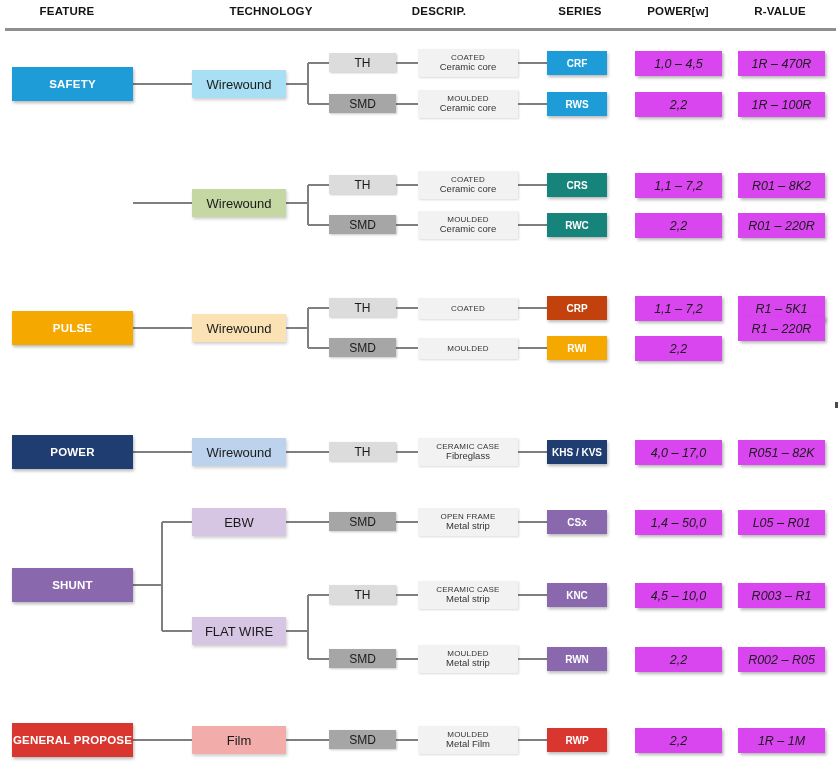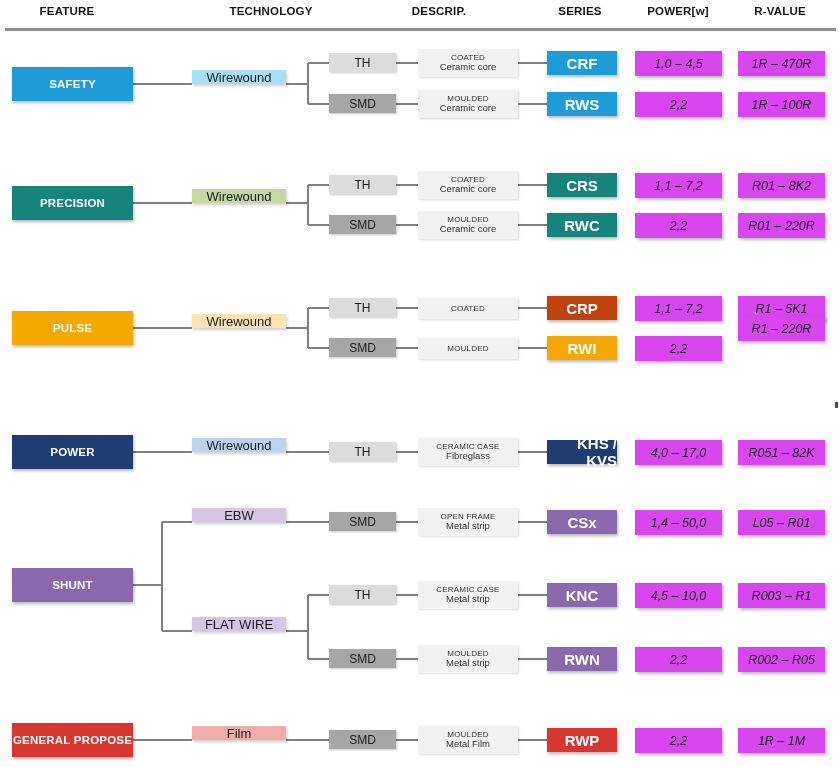--- a/index.html
+++ b/index.html
@@ -5,30 +5,30 @@
   html,body{margin:0;padding:0;background:#fff;}
   .stage{position:relative;width:839px;height:767px;background:#fff;overflow:hidden;
          font-family:"Liberation Sans",sans-serif;padding-left:40px;}
   .hdr{position:absolute;top:5px;width:130px;height:16px;text-align:center;
        font-weight:bold;font-size:11.5px;color:#141414;letter-spacing:.2px;}
   .rule{position:absolute;left:5px;top:28px;width:831px;height:3px;background:#8f8f8f;}
   .box{position:absolute;display:flex;align-items:center;justify-content:center;
        box-sizing:border-box;}
   .feature{left:12px;width:121px;height:34px;color:#fff;font-weight:bold;
            font-size:11.5px;letter-spacing:.2px;box-shadow:1px 2px 3px rgba(0,0,0,.28);}
-  .tech{left:192px;width:94px;height:14px;font-size:13px;color:#1a1a1a;
+  .tech{left:192px;width:94px;height:28px;font-size:13px;color:#1a1a1a;
         box-shadow:1px 2px 3px rgba(0,0,0,.2);}
   .mount{left:329px;width:67px;height:19px;font-size:12px;color:#1a1a1a;
          box-shadow:1px 1px 2px rgba(0,0,0,.22);}
   .descrip{left:418px;width:100px;height:28px;background:#f2f2f2;flex-direction:column;
            line-height:1.15;box-shadow:1px 1px 2px rgba(0,0,0,.15);}
   .descrip.single{height:21px;}
   .d1{font-size:8px;color:#333;letter-spacing:.2px;}
   .d2{font-size:9.5px;color:#333;}
-  .series{left:547px;width:70px;height:24px;color:#fff;font-weight:bold;font-size:15px;
+  .series{left:547px;width:60px;height:24px;color:#fff;font-weight:bold;font-size:10px;
           box-shadow:1px 2px 3px rgba(0,0,0,.28);}
   .val{width:87px;height:25px;background:#d946ef;font-size:12.5px;color:#1a1a1a;
        box-shadow:1.5px 2px 3px rgba(0,0,0,.3);font-style:italic;}
   .power{left:635px;}
   .rvalue{left:738px;}
   svg.wires{position:absolute;left:0;top:0;width:839px;height:767px;pointer-events:none;}
   svg.wires line{stroke:#7f7f7f;stroke-width:2;}
   .artifact{position:absolute;left:835px;top:402px;width:3px;height:6px;background:#4a4a4a;}
 </style>
 </head>
@@ -97,21 +97,20 @@
     <line x1="396" y1="659" x2="418" y2="659"></line>
       <line x1="518" y1="659" x2="547" y2="659"></line>
 
     <line x1="133" y1="740" x2="192" y2="740"></line>
       <line x1="286" y1="740" x2="329" y2="740"></line>
     <line x1="396" y1="740" x2="418" y2="740"></line>
       <line x1="518" y1="740" x2="547" y2="740"></line>
   </svg>
 
   <div class="box feature" style="top: 67px; background-color: rgb(30, 156, 216);">SAFETY</div>
-  <div class="box feature" style="top: 186px; background-color: rgb(23, 132, 124);">PRECISION</div>
   <div class="box feature" style="top: 311px; background-color: rgb(245, 168, 0); text-align: right;">PULSE</div>
   <div class="box feature" style="top: 435px; background-color: rgb(32, 61, 114);">POWER</div>
   <div class="box feature" style="top: 568px; background-color: rgb(137, 104, 173);">SHUNT</div>
   <div class="box feature" style="top: 723px; background-color: rgb(217, 54, 47);">GENERAL PROPOSE</div>
 
   <div class="box tech" style="top: 70px; background-color: rgb(169, 223, 244);">Wirewound</div>
   <div class="box tech" style="top: 189px; background-color: rgb(197, 215, 162);">Wirewound</div>
   <div class="box tech" style="top: 314px; background-color: rgb(251, 226, 180);">Wirewound</div>
   <div class="box tech" style="top: 438px; background-color: rgb(189, 211, 237);">Wirewound</div>
   <div class="box tech" style="top: 508px; background-color: rgb(214, 198, 227);">EBW</div>

